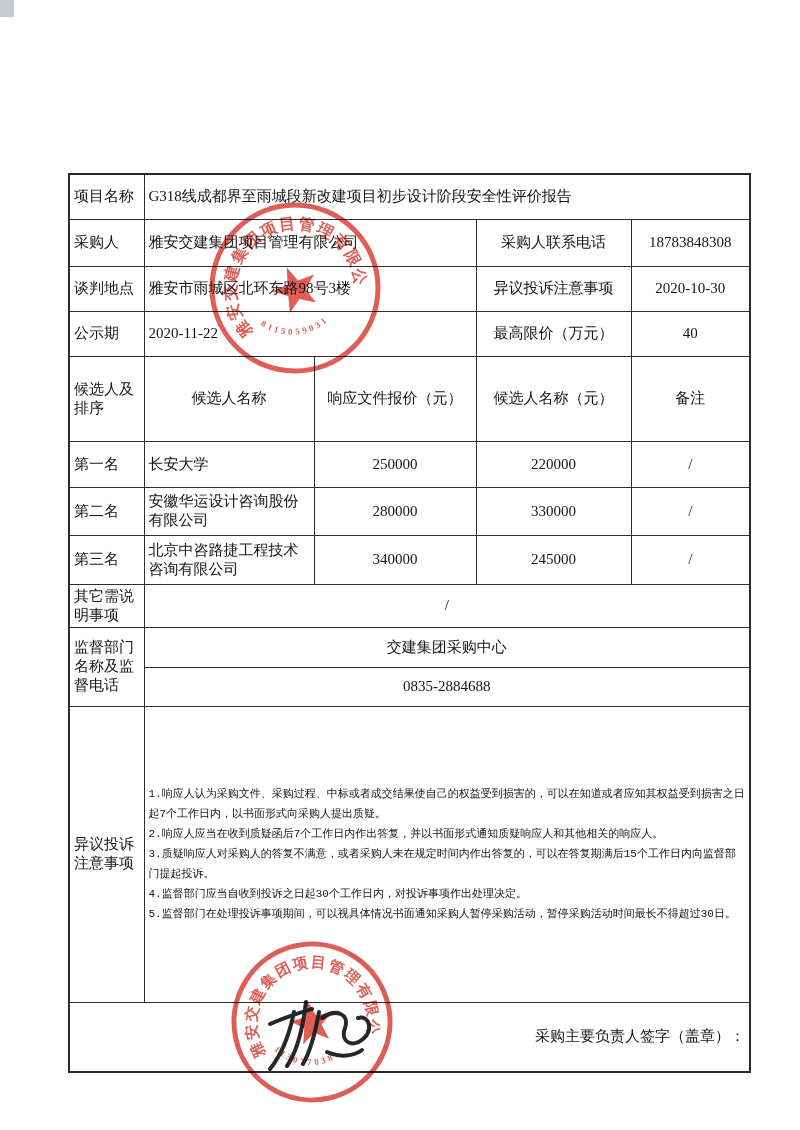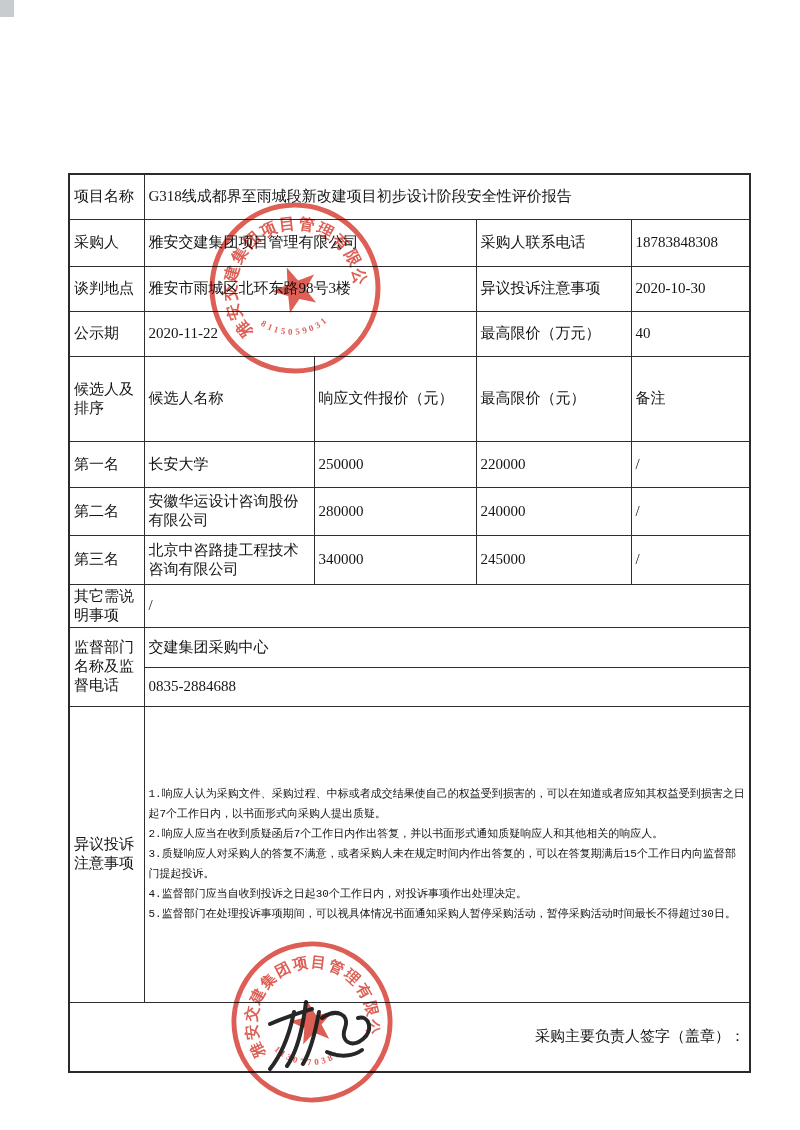--- a/index.html
+++ b/index.html
@@ -44,21 +44,21 @@
   table.main td {
     border: 1.6px solid #2e2e2e;
     padding: 2px 4px;
     vertical-align: middle;
     line-height: 19px;
     overflow: hidden;
   }
   table.main { border: 2px solid #2b2b2b; }
   td.lbl   { text-align: left; }
   td.val   { text-align: left; padding-left: 6px; }
-  td.cent  { }
+  td.cent  { text-align: center; }
   .objection-text { text-align: left; padding: 6px 8px; }
   .objection-text div { font-size: 11px; line-height: 20px; font-family: Liberation Mono, monospace; }
   .sig-cell { text-align: right; padding-left: 5px; font-size: 15px; }
   .stamp {
     position: absolute;
     pointer-events: none;
     mix-blend-mode: multiply;
   }
   .seal-text { font-family: "Liberation Serif", serif; font-weight: bold; }
 </style>
@@ -105,37 +105,37 @@
       <td class="lbl">公示期</td>
       <td class="val" colspan="2">2020-11-22</td>
       <td class="cent">最高限价（万元）</td>
       <td class="cent">40</td>
     </tr>
 
     <tr style="height:85px">
       <td class="lbl">候选人及排序</td>
       <td class="cent">候选人名称</td>
       <td class="cent">响应文件报价（元）</td>
-      <td class="cent">最高限价（元）</td>
+      <td class="cent">候选人名称（元）</td>
       <td class="cent">备注</td>
     </tr>
 
     <tr style="height:46px">
       <td class="lbl">第一名</td>
       <td class="val">长安大学</td>
       <td class="cent">250000</td>
       <td class="cent">220000</td>
       <td class="cent">/</td>
     </tr>
 
     <tr style="height:48px">
       <td class="lbl">第二名</td>
       <td class="val">安徽华运设计咨询股份有限公司</td>
       <td class="cent">280000</td>
-      <td class="cent">240000</td>
+      <td class="cent">330000</td>
       <td class="cent">/</td>
     </tr>
 
     <tr style="height:49px">
       <td class="lbl">第三名</td>
       <td class="val">北京中咨路捷工程技术咨询有限公司</td>
       <td class="cent">340000</td>
       <td class="cent">245000</td>
       <td class="cent">/</td>
     </tr>

